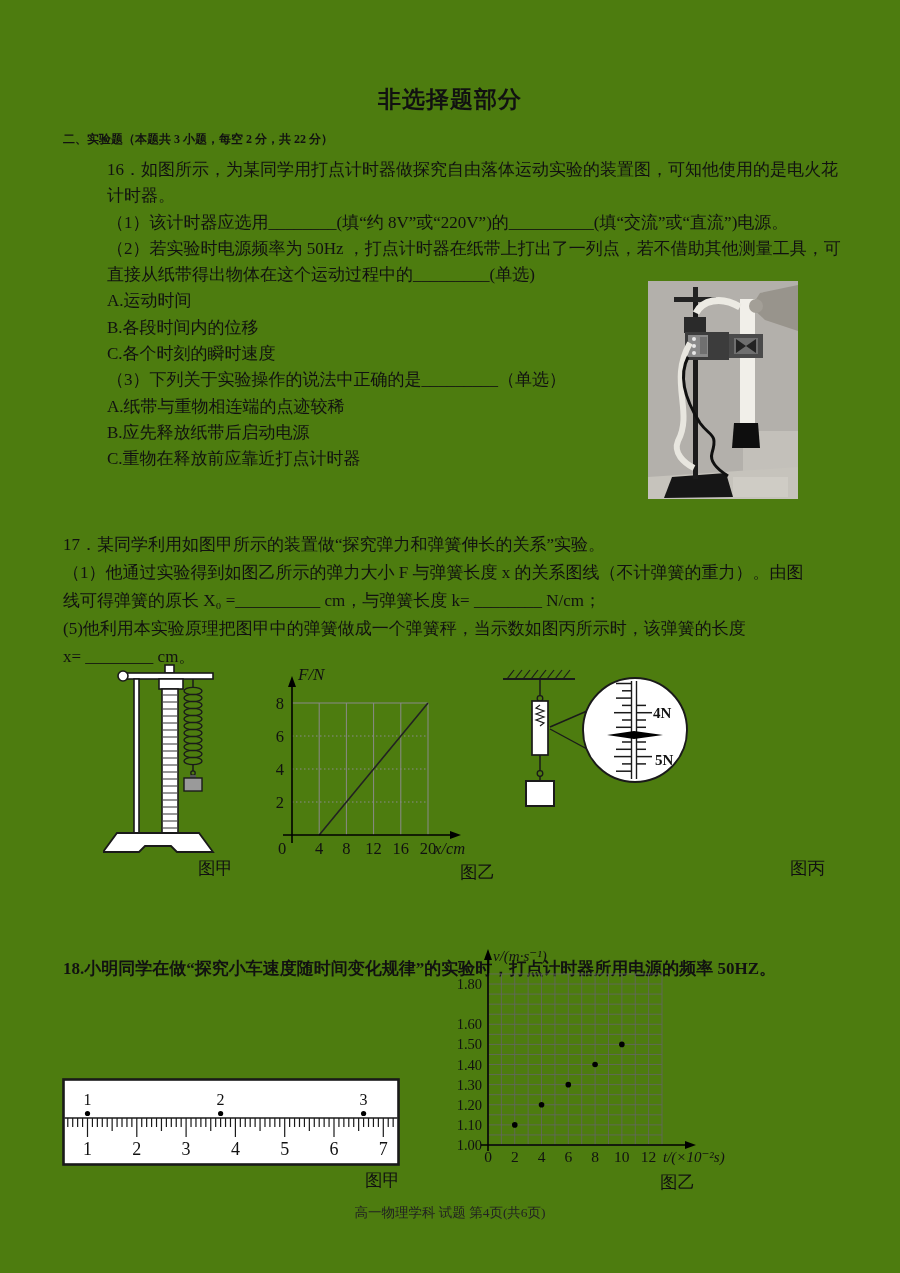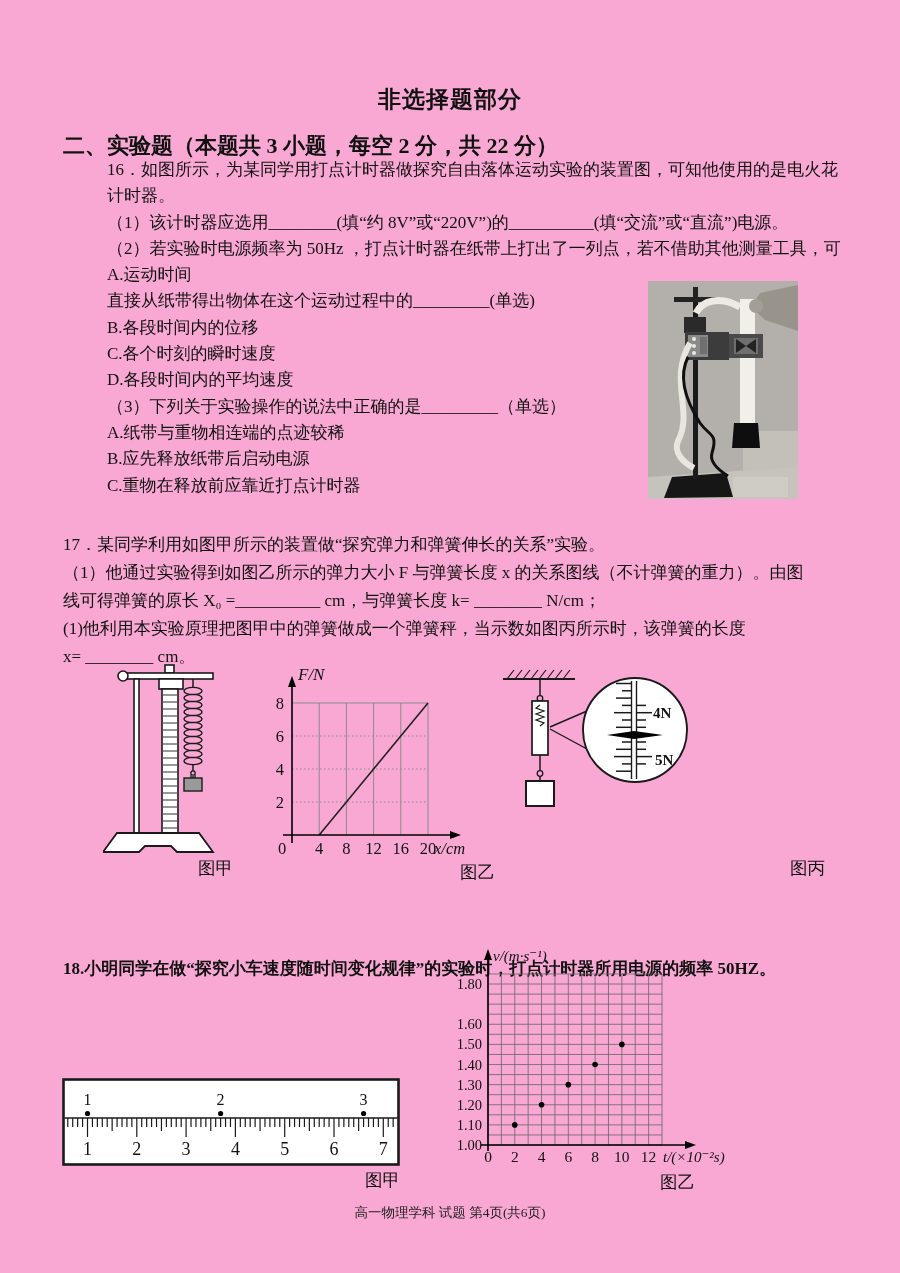--- a/index.html
+++ b/index.html
@@ -1,22 +1,22 @@
 <!DOCTYPE html>
 <html><head>
 <meta charset="utf-8">
 <style>
   html,body{margin:0;padding:0;background:#e9e9e9;}
   .page{
-    position:relative;width:900px;height:1273px;background:#f9a8d4;
+    position:relative;width:900px;height:1273px;background:#4d7c0f;
     font-family:"Liberation Serif","DejaVu Serif",serif;color:#111;overflow:hidden;
   }
   .abs{position:absolute;}
   .title{left:0;right:0;top:84px;text-align:center;font-size:23px;font-weight:700;letter-spacing:1px;}
-  .section{left:63px;top:131px;font-size:22px;font-weight:700;}
+  .section{left:63px;top:131px;font-size:12px;font-weight:700;}
   .textblock{font-size:17px;white-space:nowrap;}
   .q16{left:63px;top:157px;line-height:26.3px;margin-left:44px;}
   .q17{left:63px;top:531px;line-height:28px;}
   .q18line{left:63px;top:957px;font-size:17px;font-weight:bold;}
   .caption{font-size:17.5px;text-align:right;}
   .footer{left:0;right:0;top:1204px;text-align:center;font-size:13.5px;color:#222;}
   svg text{font-family:"Liberation Serif","DejaVu Serif",serif;fill:#111;}
   .ital{font-style:italic;}
 </style>
 </head>
@@ -25,25 +25,24 @@
 <div class="page">
 
   <div class="abs title">非选择题部分</div>
   <div class="abs section">二、实验题（本题共 3 小题，每空 2 分，共 22 分）</div>
 
   <div class="abs textblock q16">
     <div>16．如图所示，为某同学用打点计时器做探究自由落体运动实验的装置图，可知他使用的是电火花</div>
     <div>计时器。</div>
     <div>（1）该计时器应选用________(填“约 8V”或“220V”)的__________(填“交流”或“直流”)电源。</div>
     <div>（2）若实验时电源频率为 50Hz ，打点计时器在纸带上打出了一列点，若不借助其他测量工具，可</div>
+    <div>直接从纸带得出物体在这个运动过程中的_________(单选)</div>
     <div>A.运动时间</div>
-    <div>直接从纸带得出物体在这个运动过程中的_________(单选)</div>
     <div>B.各段时间内的位移</div>
     <div>C.各个时刻的瞬时速度</div>
-    <div>D.各段时间内的平均速度</div>
     <div>（3）下列关于实验操作的说法中正确的是_________（单选）</div>
     <div>A.纸带与重物相连端的点迹较稀</div>
     <div>B.应先释放纸带后启动电源</div>
     <div>C.重物在释放前应靠近打点计时器</div>
   </div>
 
   <svg class="abs" style="left:648px;top:281px;" width="150" height="218">
     <rect x="0" y="0" width="150" height="218" fill="#b3b0ab"></rect>
     <rect x="95" y="150" width="55" height="68" fill="#c3c0ba"></rect>
     <polygon points="0,196 150,186 150,218 0,218" fill="#c6c3bc"></polygon>
@@ -69,21 +68,21 @@
     <path d="M 40,76 C 30,96 38,120 52,142 C 62,156 70,152 64,172 C 61,182 72,190 80,195" stroke="#101010" stroke-width="3" fill="none"></path>
     <polygon points="86,142 110,142 112,167 84,167" fill="#0e0e0e"></polygon>
     <polygon points="150,4 112,12 103,26 117,39 150,50" fill="#98948c"></polygon>
     <circle cx="108" cy="25" r="7" fill="#a39f97"></circle>
   </svg>
 
   <div class="abs textblock q17">
     <div>17．某同学利用如图甲所示的装置做“探究弹力和弹簧伸长的关系”实验。</div>
     <div>（1）他通过实验得到如图乙所示的弹力大小 F 与弹簧长度 x 的关系图线（不计弹簧的重力）。由图</div>
     <div>线可得弹簧的原长 X₀ =__________ cm，与弹簧长度 k= ________ N/cm；</div>
-    <div>(1)他利用本实验原理把图甲中的弹簧做成一个弹簧秤，当示数如图丙所示时，该弹簧的长度</div>
+    <div>(5)他利用本实验原理把图甲中的弹簧做成一个弹簧秤，当示数如图丙所示时，该弹簧的长度</div>
     <div>x= ________ cm。</div>
   </div>
 
   <svg class="abs" style="left:103px;top:663px;" width="130" height="195">
     <g stroke="#1a1a1a" fill="#ffffff" stroke-width="1.6">
       <rect x="62" y="2" width="9" height="8"></rect>
       <rect x="18" y="10" width="92" height="6"></rect>
       <circle cx="20" cy="13" r="5"></circle>
       <rect x="31" y="16" width="5" height="154"></rect>
       <rect x="56" y="16" width="24" height="10"></rect>

